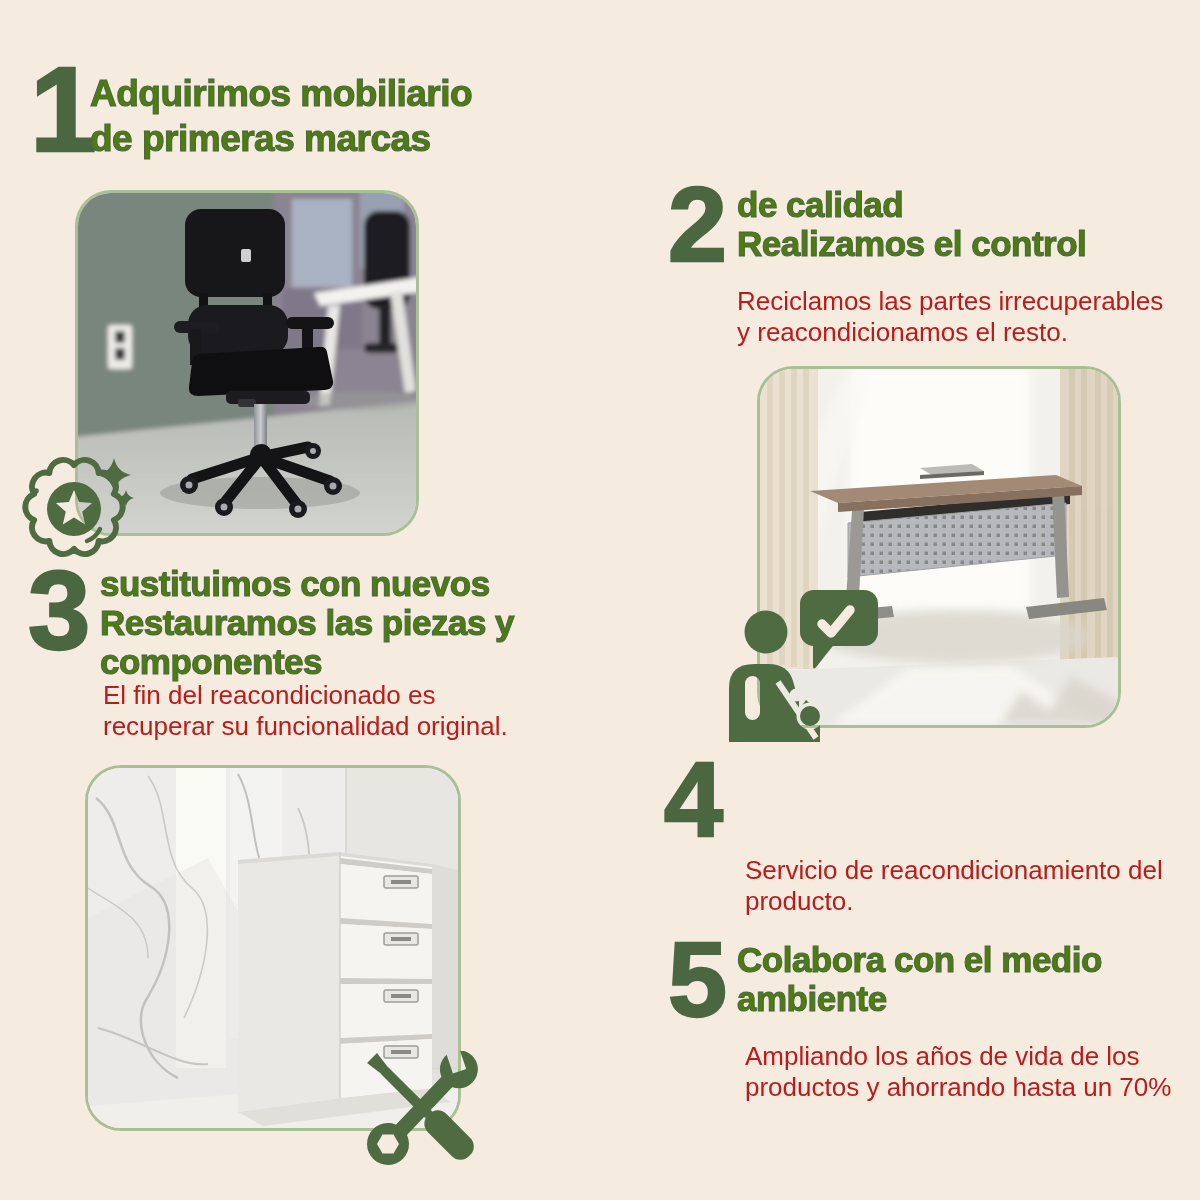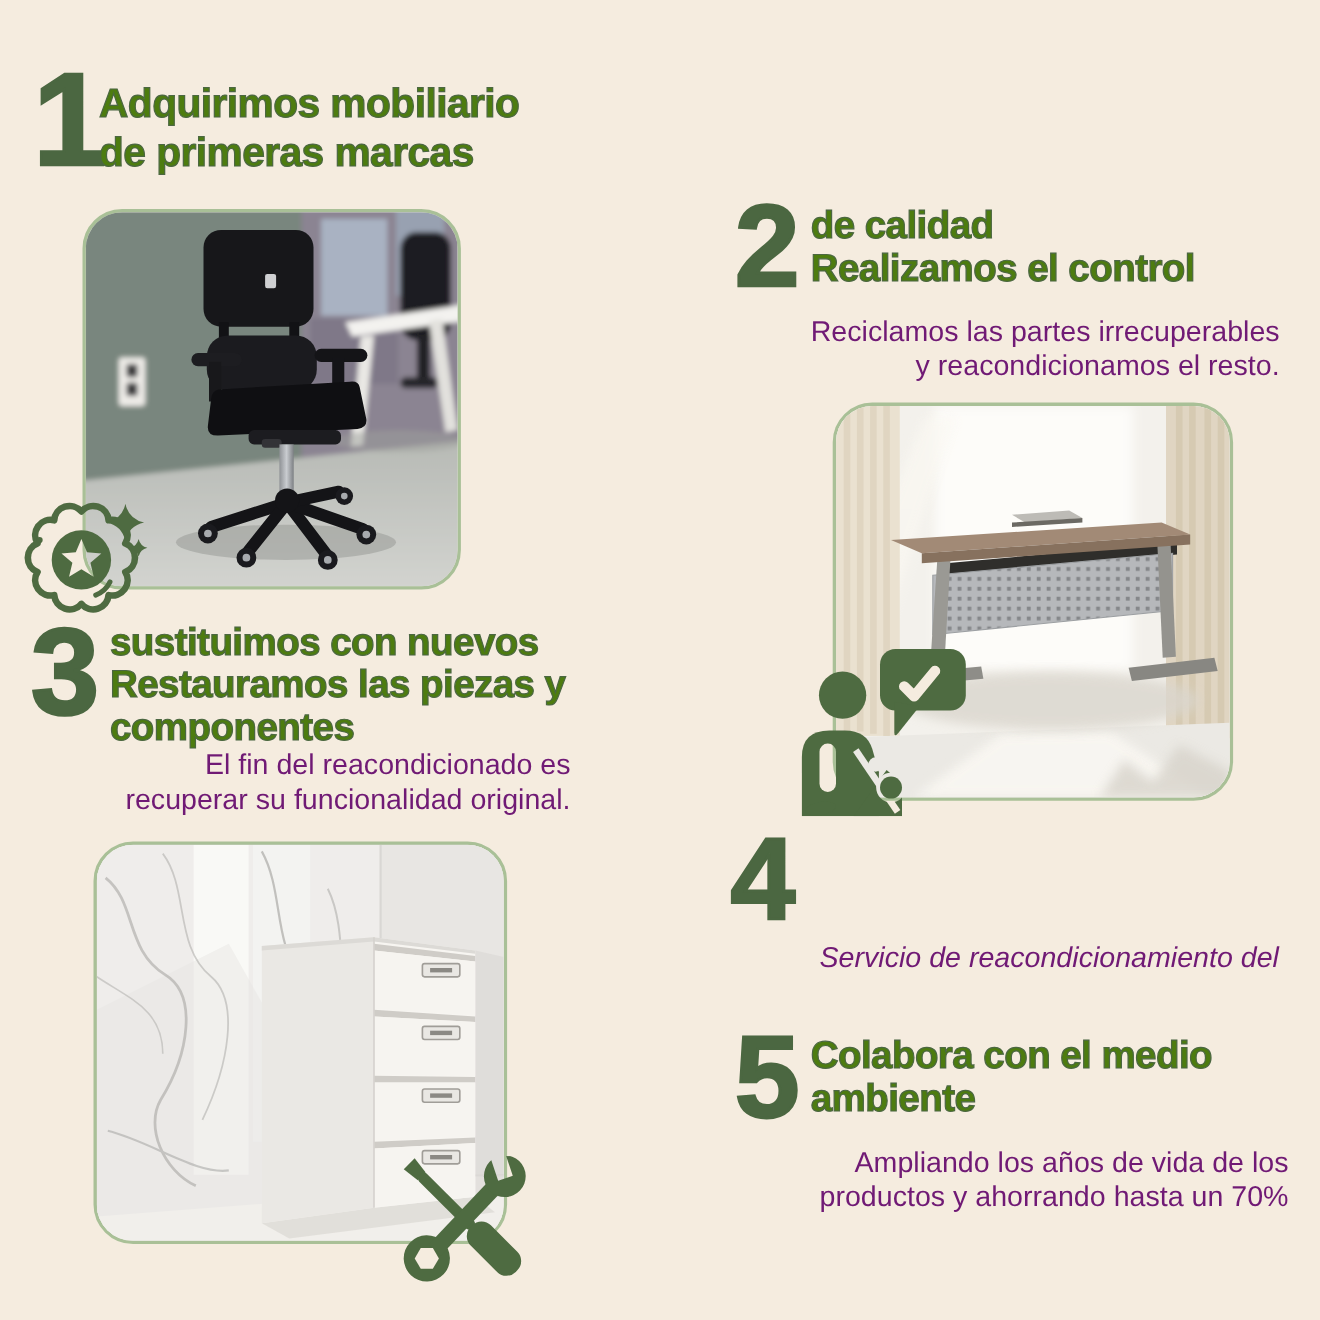--- a/index.html
+++ b/index.html
@@ -4,21 +4,21 @@
 <title>Infografía</title>
 <style>
   html,body{margin:0;padding:0;}
   body{font-family:"Liberation Sans","DejaVu Sans",sans-serif;background:#f5ecdf;}
   #canvas{position:relative;width:1200px;height:1200px;background:#f5ecdf;overflow:hidden;}
   .num{position:absolute;color:#4b6741;font-weight:700;line-height:1;
        -webkit-text-stroke:2.5px #4b6741;letter-spacing:-2px;}
   .title{position:absolute;color:#4d7c0f;font-weight:700;margin:0;
          -webkit-text-stroke:1.1px #4b6741;letter-spacing:-0.5px;}
   .title span{display:block;white-space:nowrap;}
-  .body{position:absolute;color:#701a75;font-weight:400;text-align:right;}
+  .body{position:absolute;color:#b91c1c;font-weight:400;}
   .body span{display:block;white-space:nowrap;}
   .photo{position:absolute;border:3px solid #a9c097;border-radius:36px;overflow:hidden;background:#e5e2dc;}
   .photo svg{display:block;width:100%;height:100%;}
   .icon{position:absolute;overflow:visible;}
 </style>
 </head>
 <body>
 
 <div id="canvas">
 
@@ -117,21 +117,21 @@
     <circle cx="22" cy="42" r="2.8" fill="#4e6b41"></circle>
     <path d="M73,92 A24,24 0 0 0 86,80" fill="none" stroke="#4e6b41" stroke-width="4.5" stroke-linecap="round"></path>
   </svg>
 
   <div class="num" style="left:28px;top:555px;font-size:112px;">3</div>
   <h2 class="title" style="left:100px;top:564px;font-size:35px;line-height:39px;">
     <span>sustituimos con nuevos</span>
     <span>Restauramos las piezas y</span>
     <span>componentes</span>
   </h2>
-  <div class="body" style="left:114px;top:680px;font-size:26px;line-height:31px;">
+  <div class="body" style="left:103px;top:680px;font-size:26px;line-height:31px;">
     <span>El fin del reacondicionado es</span>
     <span>recuperar su funcionalidad original.</span>
   </div>
 
   <div class="photo" style="left:85px;top:765px;width:370px;height:360px;" aria-label="filing-cabinet-photo">
     <svg viewBox="0 0 370 360" preserveAspectRatio="none">
       <rect width="370" height="360" fill="#f0efec"></rect>
       <rect x="0" y="0" width="258" height="338" fill="#efedeb"></rect>
       <rect x="88" y="0" width="50" height="300" fill="#f9f9f7" opacity="0.9"></rect>
       <rect x="142" y="0" width="52" height="270" fill="#f4f4f2" opacity="0.8"></rect>
@@ -277,22 +277,23 @@
       <g>
         <rect x="74" y="2" width="78" height="56" rx="14"></rect>
         <path d="M87,50 L87,78 Q87,83 91,78 L110,54 Z"></path>
       </g>
     </g>
     <circle cx="84" cy="128" r="10" fill="#4e6b41"></circle>
     <path d="M96,36 L105,45 L124,22" fill="none" stroke="#f5ecdf" stroke-width="9.5" stroke-linecap="round" stroke-linejoin="round"></path>
   </svg>
 
   <div class="num" style="left:664px;top:746px;font-size:106px;">4</div>
-  <div class="body" style="left:745px;top:855px;font-size:26px;line-height:31px;font-style:italic;">
+  <div class="body" style="left:745px;top:855px;font-size:26px;line-height:31px;">
     <span>Servicio de reacondicionamiento del</span>
+    <span>producto.</span>
   </div>
 
   <div class="num" style="left:668px;top:926px;font-size:106px;">5</div>
   <h2 class="title" style="left:737px;top:940px;font-size:35px;line-height:39px;">
     <span>Colabora con el medio</span>
     <span>ambiente</span>
   </h2>
   <div class="body" style="left:745px;top:1041px;font-size:26px;line-height:31px;">
     <span>Ampliando los años de vida de los</span>
     <span>productos y ahorrando hasta un 70%</span>

